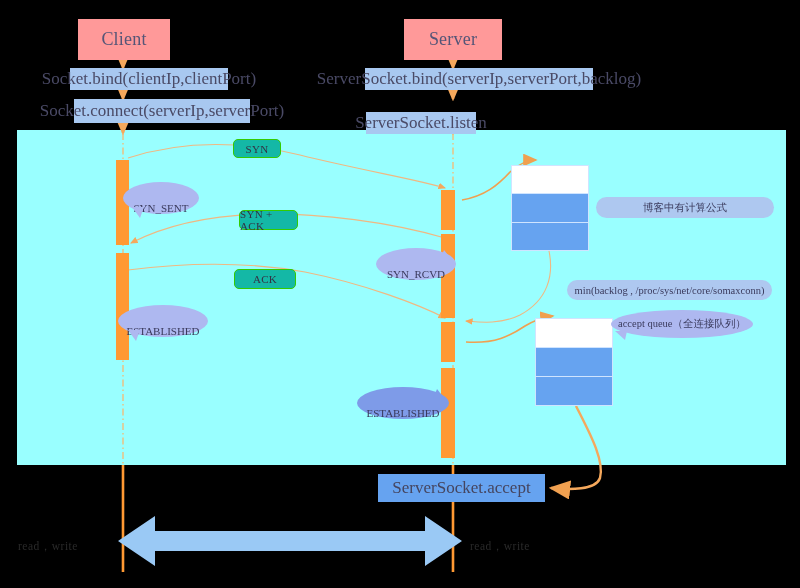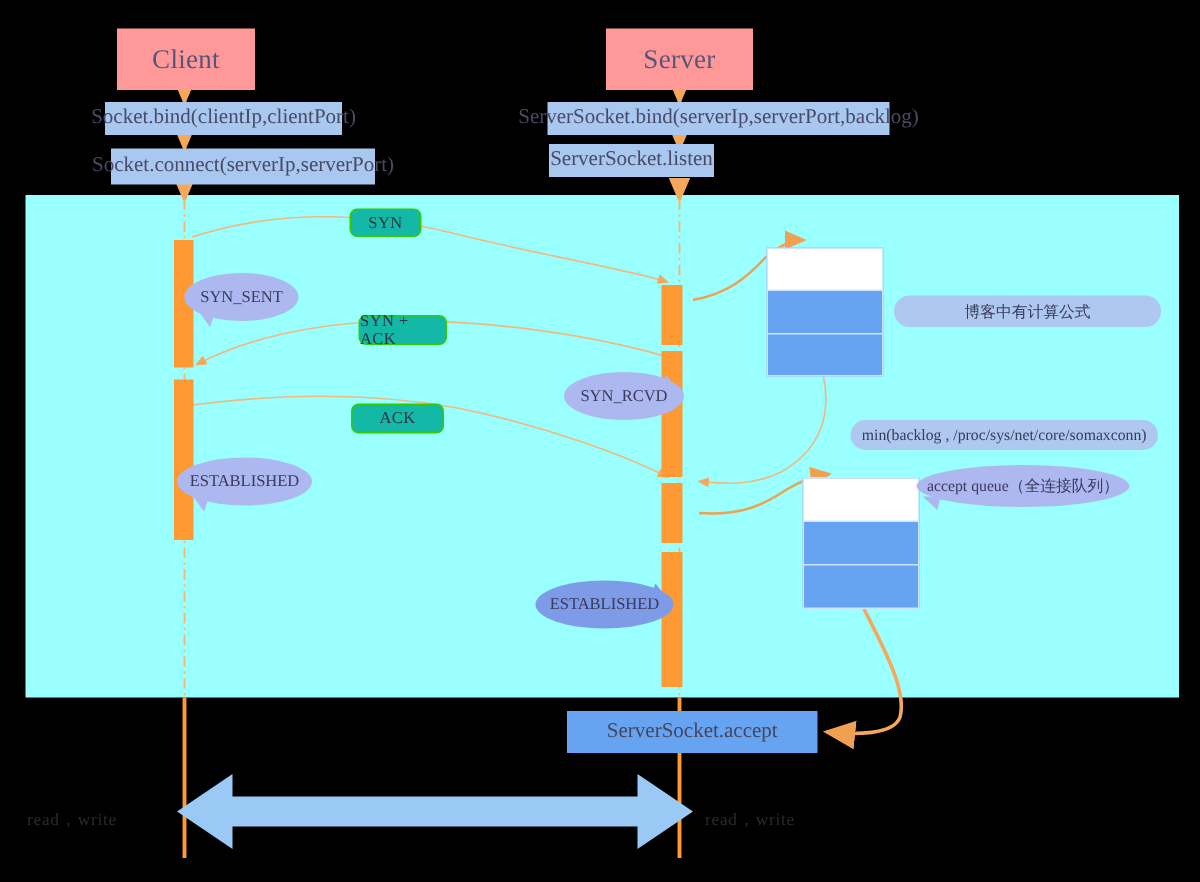--- a/index.html
+++ b/index.html
@@ -11,30 +11,30 @@
 
   
   #kernel-panel{left:17px;top:130px;width:769px;height:335px;background:#99FFFF;}
 
   
   .actor-box{background:#FF9999;color:#555577;display:flex;align-items:center;
              justify-content:center;font-size:18px;letter-spacing:.2px;}
 
   
   .api-box{background:#A8C8F0;color:#4A4A66;display:flex;align-items:center;
-           justify-content:center;font-size:14px;white-space:nowrap;}
+           justify-content:center;font-size:17px;white-space:nowrap;}
   .api-box.strong{background:#66A3F0;color:#45455F;}
 
   
   .msg-label{background:#14b8a6;border:1.5px solid #33CC00;border-radius:5px;
              color:#333344;display:flex;align-items:center;justify-content:center;
              font-size:11px;letter-spacing:.3px;}
 
   
-  .state-bubble{background:#AEB8F0;border-radius:50%;display:flex;align-items:center;
+  .state-bubble{background:#AEB8F0;border-radius:50%;display:flex;align-items:flex-end;
                 justify-content:center;color:#3A3A5C;font-size:11px;white-space:nowrap;}
   .state-bubble.dark{background:#7E9BE8;}
   .bubble-tail{position:absolute;width:0;height:0;}
   .activation{background:#FF9933;}
 
   
   .queue-box{border:1.5px solid #CFE4FF;background:#66A3F0;display:flex;
              flex-direction:column;}
   .queue-cell{flex:1;border-bottom:1.5px solid #CFE4FF;}
   .queue-cell:last-child{border-bottom:none;}
@@ -117,21 +117,21 @@
   <div class="abs api-box" style="left:70px;top:68px;width:158px;height:22px;">
     <span>Socket.bind(clientIp,clientPort)</span>
   </div>
   <div class="abs api-box" style="left:365px;top:68px;width:228px;height:22px;">
     <span>ServerSocket.bind(serverIp,serverPort,backlog)</span>
   </div>
 
   <div class="abs api-box" style="left:74px;top:99px;width:176px;height:24px;">
     <span>Socket.connect(serverIp,serverPort)</span>
   </div>
-  <div class="abs api-box" style="left:366px;top:96px;width:110px;height:22px;">
+  <div class="abs api-box" style="left:366px;top:112px;width:110px;height:22px;">
     <span>ServerSocket.listen</span>
   </div>
 
   <div class="abs activation" style="left:116px;top:160px;width:13px;height:85px;"></div>
   <div class="abs activation" style="left:116px;top:253px;width:13px;height:107px;"></div>
 
   <div class="abs activation" style="left:441px;top:190px;width:14px;height:40px;"></div>
   <div class="abs activation" style="left:441px;top:234px;width:14px;height:84px;"></div>
   <div class="abs activation" style="left:441px;top:322px;width:14px;height:40px;"></div>
   <div class="abs activation" style="left:441px;top:368px;width:14px;height:90px;"></div>

